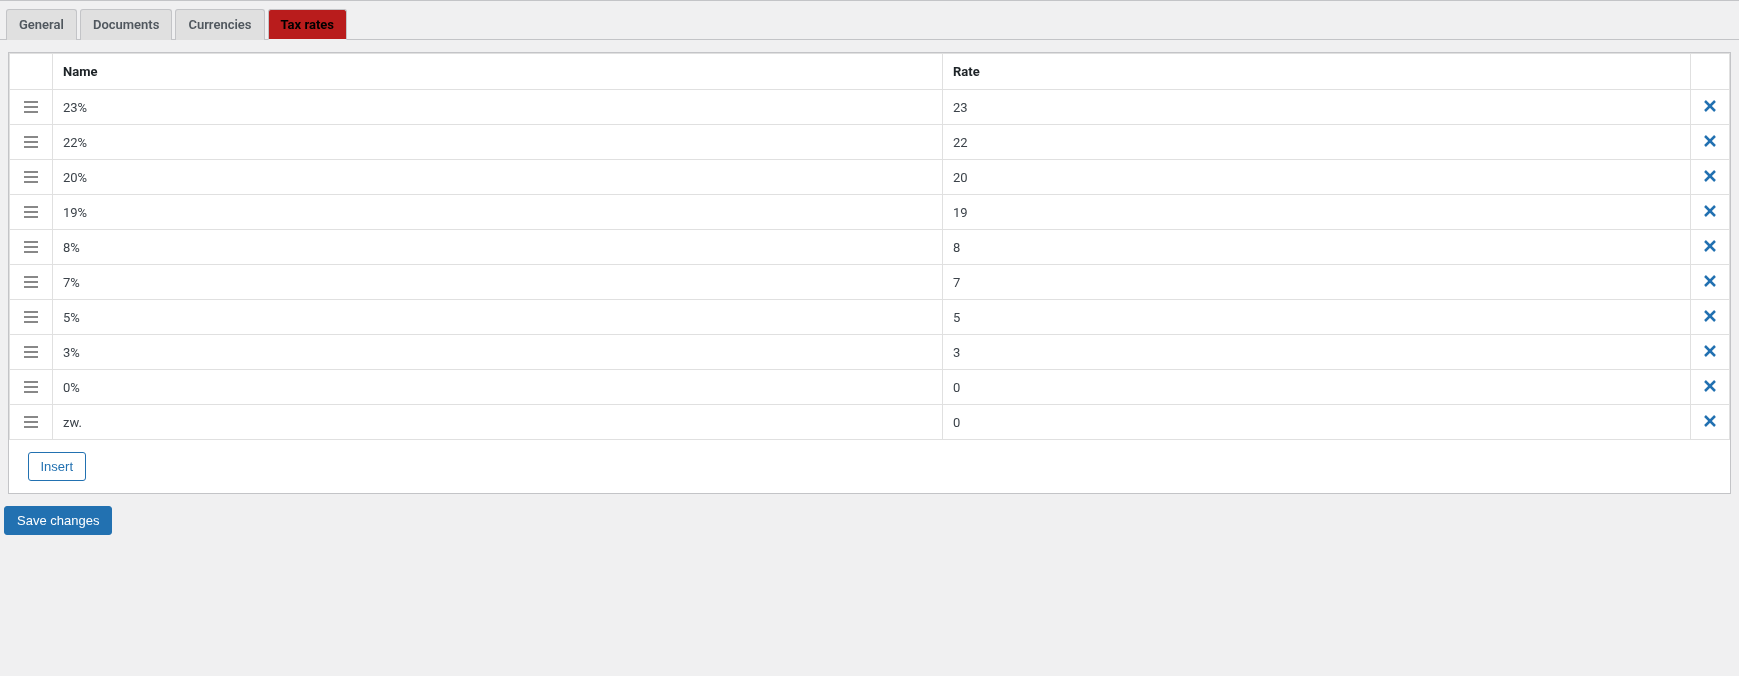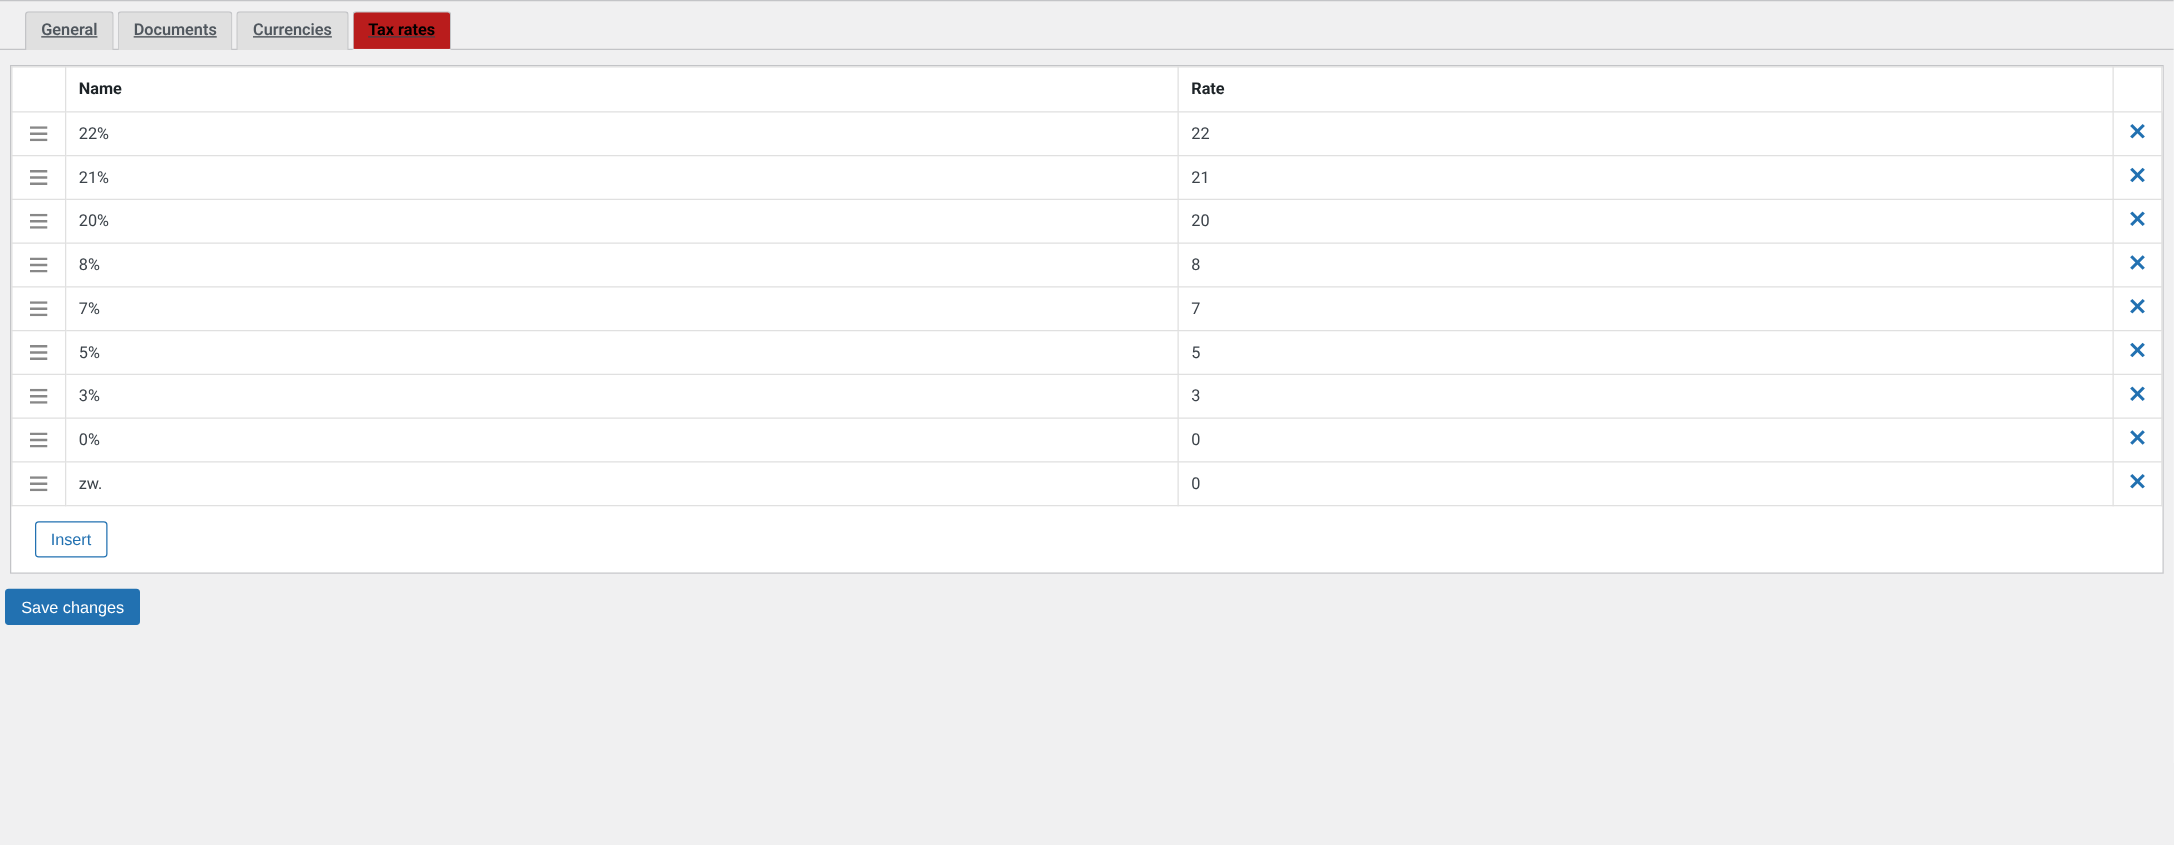--- a/index.html
+++ b/index.html
@@ -7,25 +7,24 @@
     font-family: -apple-system, BlinkMacSystemFont, "Segoe UI", Roboto, Arial, sans-serif;
     font-size: 13px;
     background: #f0f0f1;
     color: #3c434a;
     width: 1739px;
   }
   .tabs-wrap {
     border-top: 1px solid #c3c4c7;
     border-bottom: 1px solid #c3c4c7;
     background: #f0f0f1;
-    padding: 0 20px;
+    padding: 0 6px;
     display: flex;
     align-items: flex-end;
     height: 40px;
-    text-decoration: underline;
   }
   .tabs {
     display: flex;
     gap: 3px;
     margin-top: 6px;
   }
   .tab {
     border: 1px solid #c3c4c7;
     border-bottom: none;
     background: #e0e0e0;
@@ -141,20 +140,41 @@
         <tr>
           <td class="col-handle">
             <div class="handle-btn">
               <svg viewBox="0 0 14 12">
                 <line x1="0" y1="1" x2="14" y2="1" stroke="currentColor" stroke-width="2"></line>
                 <line x1="0" y1="6" x2="14" y2="6" stroke="currentColor" stroke-width="2"></line>
                 <line x1="0" y1="11" x2="14" y2="11" stroke="currentColor" stroke-width="2"></line>
               </svg>
             </div>
           </td>
+          <td class="cell-input">23%</td>
+          <td class="cell-input col-rate">23</td>
+          <td class="col-del">
+            <div class="del-btn">
+              <span><svg viewBox="0 0 12 12">
+                  <line x1="1" y1="1" x2="11" y2="11"></line>
+                  <line x1="11" y1="1" x2="1" y2="11"></line>
+                </svg></span>
+            </div>
+          </td>
+        </tr>
+        <tr>
+          <td class="col-handle">
+            <div class="handle-btn">
+              <svg viewBox="0 0 14 12">
+                <line x1="0" y1="1" x2="14" y2="1" stroke="currentColor" stroke-width="2"></line>
+                <line x1="0" y1="6" x2="14" y2="6" stroke="currentColor" stroke-width="2"></line>
+                <line x1="0" y1="11" x2="14" y2="11" stroke="currentColor" stroke-width="2"></line>
+              </svg>
+            </div>
+          </td>
           <td class="cell-input">22%</td>
           <td class="cell-input col-rate">22</td>
           <td class="col-del">
             <div class="del-btn">
               <span><svg viewBox="0 0 12 12">
                   <line x1="1" y1="1" x2="11" y2="11"></line>
                   <line x1="11" y1="1" x2="1" y2="11"></line>
                 </svg></span>
             </div>
           </td>
@@ -162,43 +182,43 @@
         <tr>
           <td class="col-handle">
             <div class="handle-btn">
               <svg viewBox="0 0 14 12">
                 <line x1="0" y1="1" x2="14" y2="1" stroke="currentColor" stroke-width="2"></line>
                 <line x1="0" y1="6" x2="14" y2="6" stroke="currentColor" stroke-width="2"></line>
                 <line x1="0" y1="11" x2="14" y2="11" stroke="currentColor" stroke-width="2"></line>
               </svg>
             </div>
           </td>
-          <td class="cell-input">21%</td>
-          <td class="cell-input col-rate">21</td>
-          <td class="col-del">
-            <div class="del-btn">
-              <span><svg viewBox="0 0 12 12">
-                  <line x1="1" y1="1" x2="11" y2="11"></line>
-                  <line x1="11" y1="1" x2="1" y2="11"></line>
-                </svg></span>
-            </div>
-          </td>
-        </tr>
-        <tr>
-          <td class="col-handle">
-            <div class="handle-btn">
-              <svg viewBox="0 0 14 12">
-                <line x1="0" y1="1" x2="14" y2="1" stroke="currentColor" stroke-width="2"></line>
-                <line x1="0" y1="6" x2="14" y2="6" stroke="currentColor" stroke-width="2"></line>
-                <line x1="0" y1="11" x2="14" y2="11" stroke="currentColor" stroke-width="2"></line>
-              </svg>
-            </div>
-          </td>
           <td class="cell-input">20%</td>
           <td class="cell-input col-rate">20</td>
+          <td class="col-del">
+            <div class="del-btn">
+              <span><svg viewBox="0 0 12 12">
+                  <line x1="1" y1="1" x2="11" y2="11"></line>
+                  <line x1="11" y1="1" x2="1" y2="11"></line>
+                </svg></span>
+            </div>
+          </td>
+        </tr>
+        <tr>
+          <td class="col-handle">
+            <div class="handle-btn">
+              <svg viewBox="0 0 14 12">
+                <line x1="0" y1="1" x2="14" y2="1" stroke="currentColor" stroke-width="2"></line>
+                <line x1="0" y1="6" x2="14" y2="6" stroke="currentColor" stroke-width="2"></line>
+                <line x1="0" y1="11" x2="14" y2="11" stroke="currentColor" stroke-width="2"></line>
+              </svg>
+            </div>
+          </td>
+          <td class="cell-input">19%</td>
+          <td class="cell-input col-rate">19</td>
           <td class="col-del">
             <div class="del-btn">
               <span><svg viewBox="0 0 12 12">
                   <line x1="1" y1="1" x2="11" y2="11"></line>
                   <line x1="11" y1="1" x2="1" y2="11"></line>
                 </svg></span>
             </div>
           </td>
         </tr>
         <tr>

